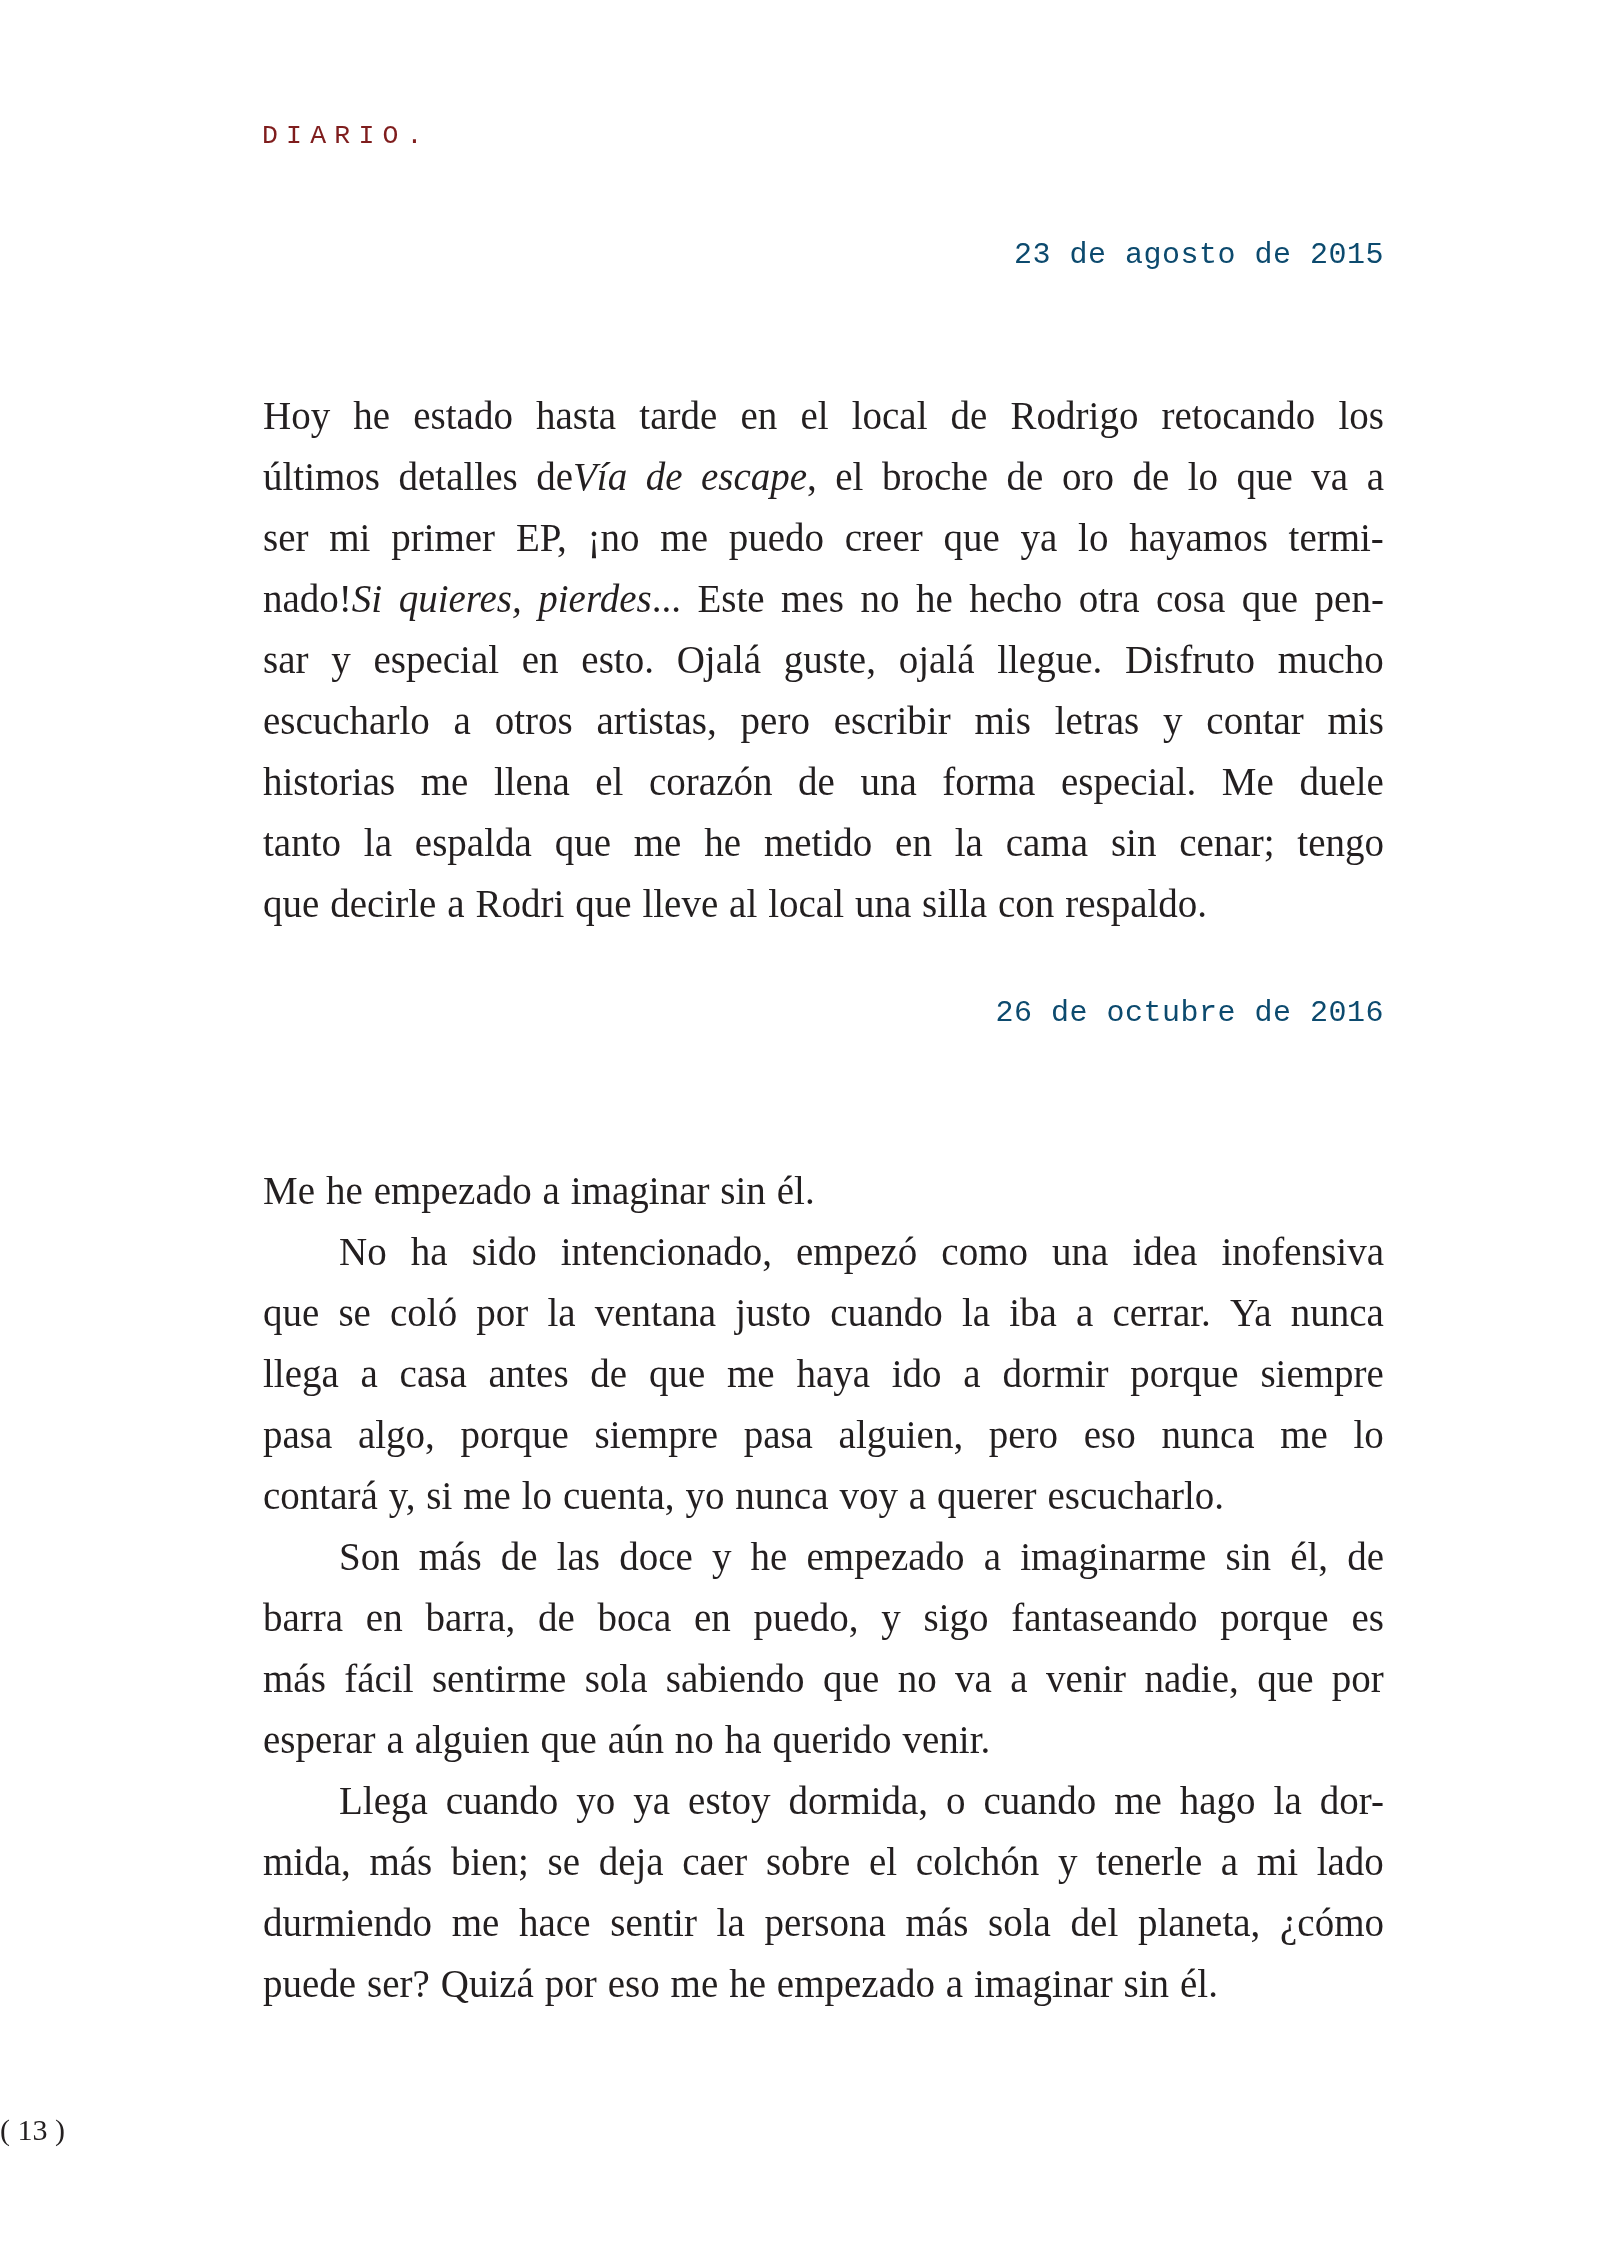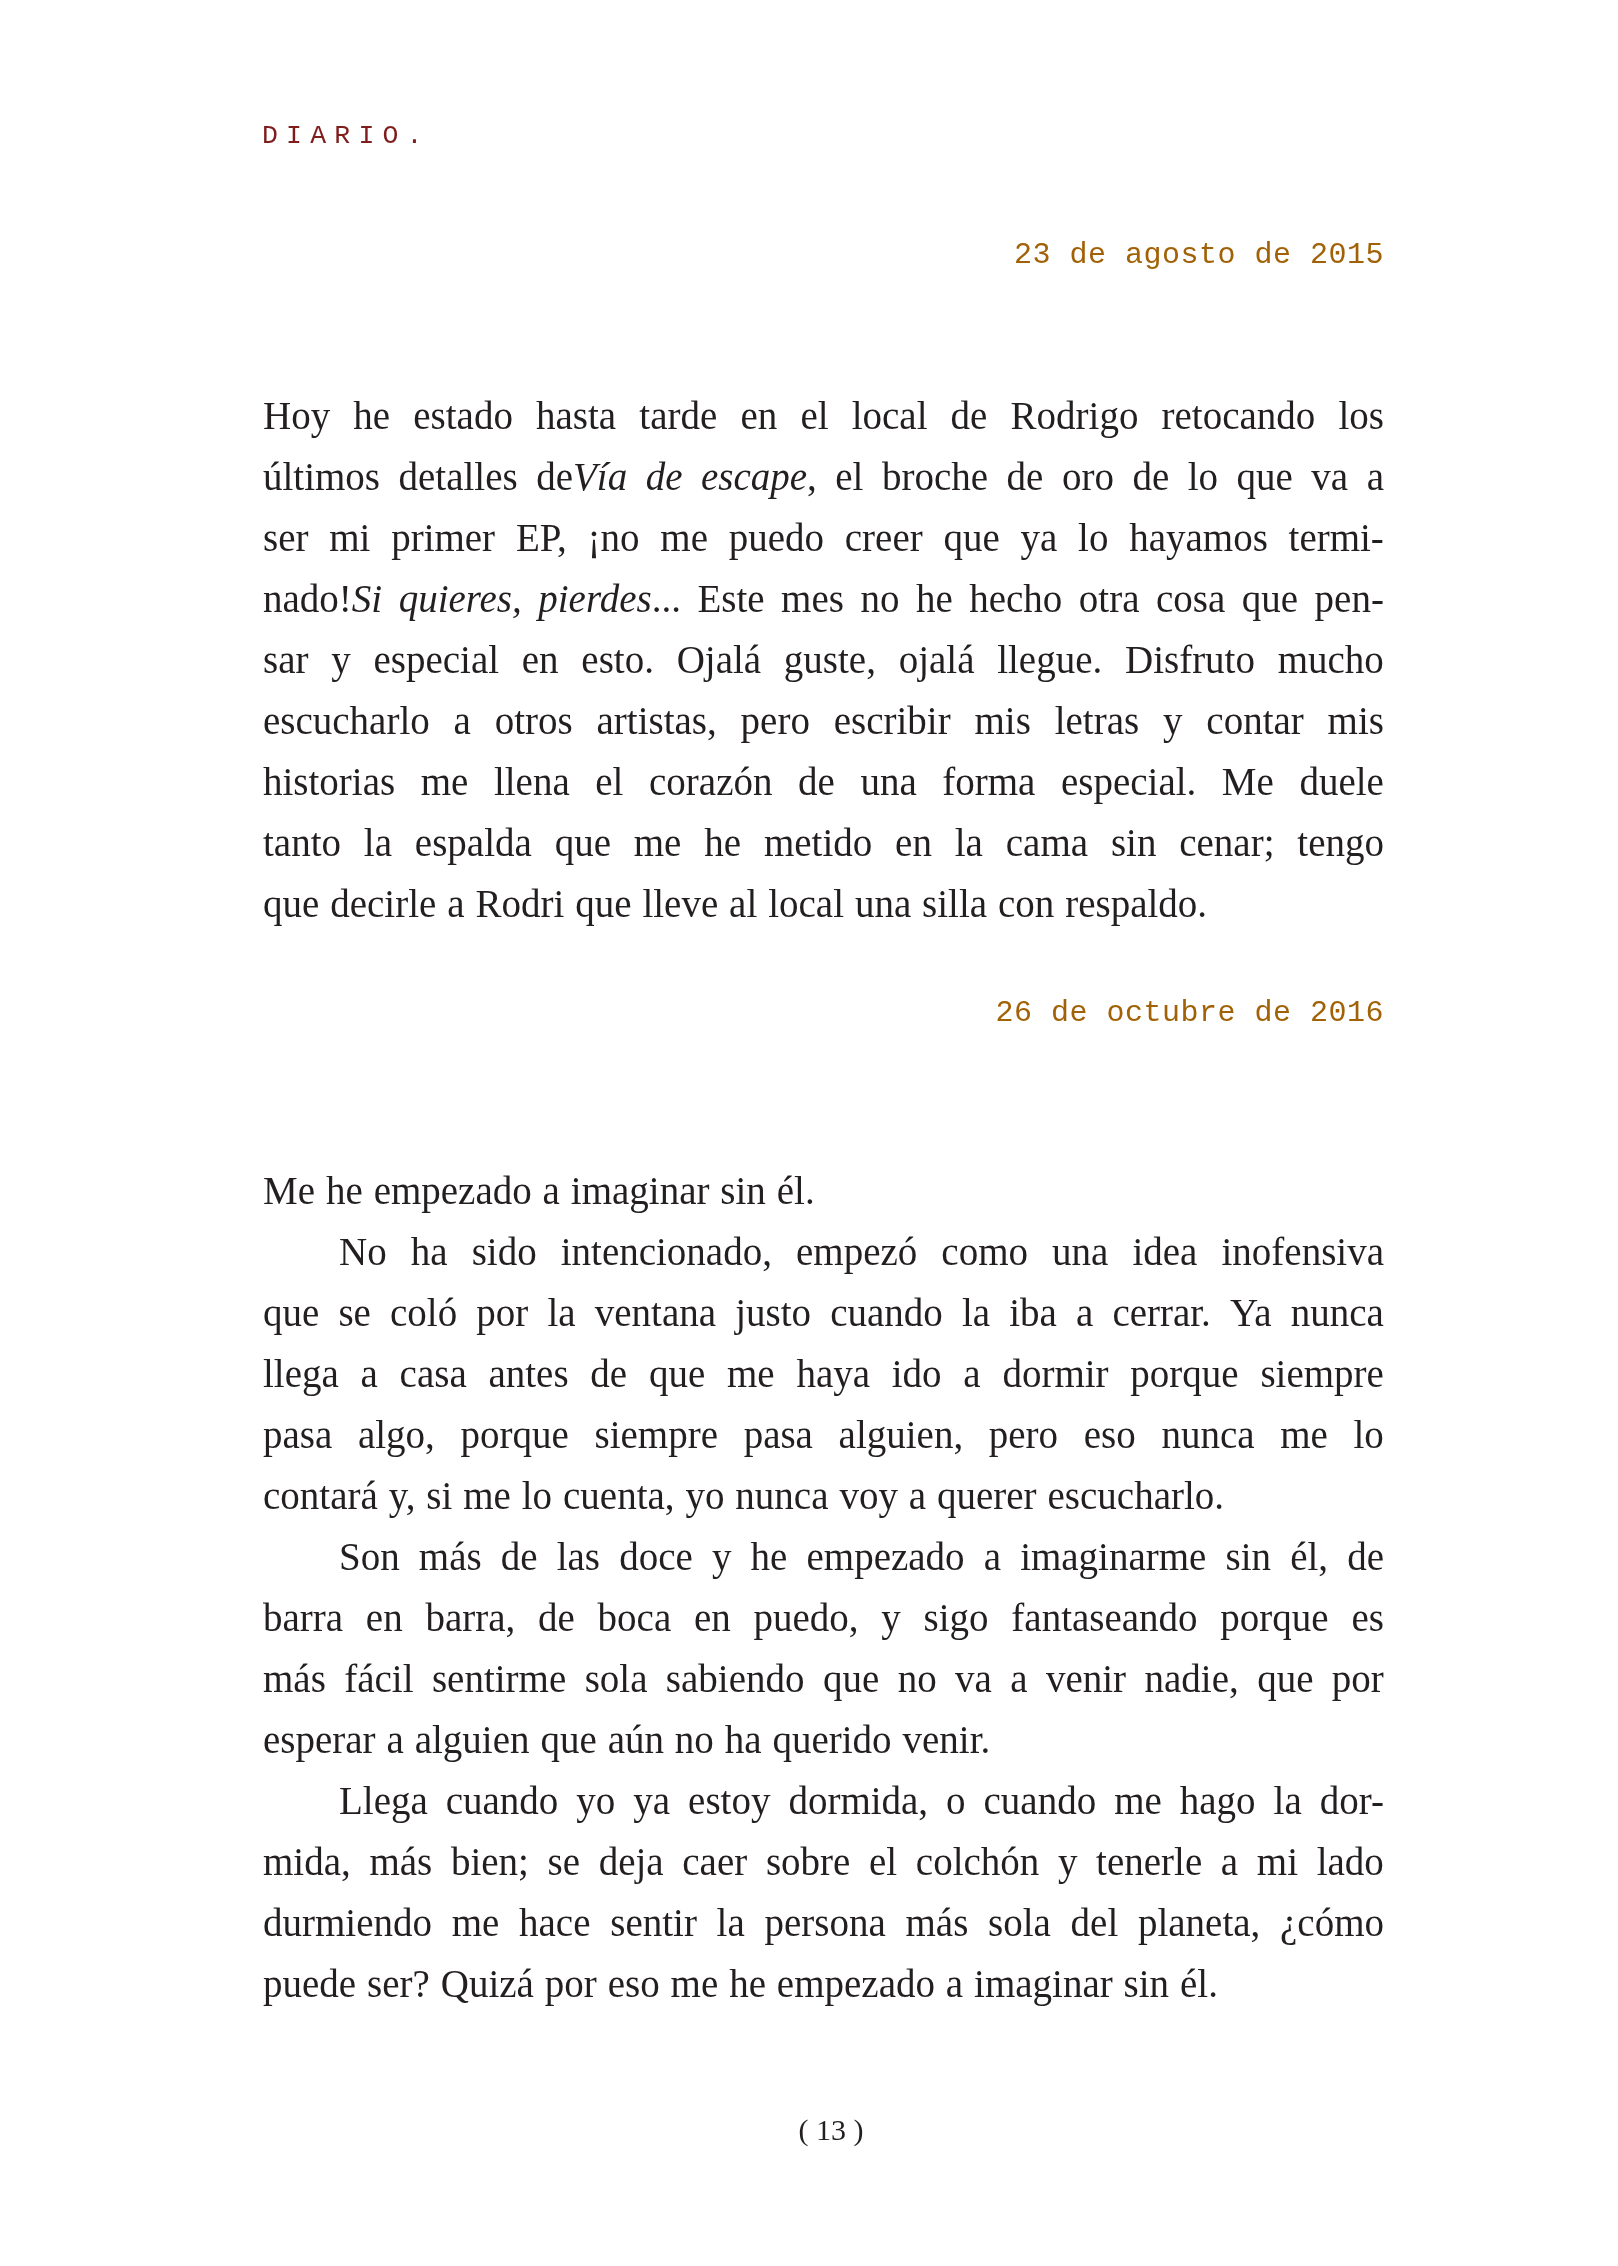--- a/index.html
+++ b/index.html
@@ -5,39 +5,39 @@
   html, body { margin: 0; padding: 0; background: #ffffff; }
   body { width: 1618px; height: 2266px; position: relative; overflow: hidden; color: #231f20; }
   .header {
     position: absolute; left: 262px; top: 121px;
     font-family: "Liberation Mono", "DejaVu Sans Mono", monospace;
     font-size: 26.5px; letter-spacing: 8.2px; color: #7f1d1d;
   }
   .date {
     position: absolute; right: 234px;
     font-family: "Liberation Mono", "DejaVu Sans Mono", monospace;
-    font-size: 30px; color: #a16207; letter-spacing: 0.5px;
+    font-size: 30px; color: #0c4a6e; letter-spacing: 0.5px;
   }
   .entry {
     position: absolute; left: 263px; width: 1121px;
     font-family: "Liberation Serif", "DejaVu Serif", serif;
     font-size: 39px; color: #231f20;
   }
   .line {
     height: 61px; line-height: 61px; white-space: nowrap;
     display: flex; justify-content: space-between;
   }
   .line.last { justify-content: flex-start; }
   .line.indent { padding-left: 76px; }
   .line span.w { display: inline-block; }
   .line.last span.w { margin-right: 0.28em; }
   .line em { }
   .page-num {
-    position: absolute; left: 0; right: 0; top: 2113px; text-align: center;
-    font-family: "Liberation Serif", "DejaVu Serif", serif; font-size: 30px; color: #231f20; margin-left: 44px;
+    position: absolute; left: 0; right: 0; top: 2113px; 
+    font-family: "Liberation Serif", "DejaVu Serif", serif; font-size: 30px; color: #231f20;
   }
 </style>
 </head>
 <body>
 
 <div>
   <div class="header">DIARIO.</div>
 
   <div class="date" style="top:238px;">23 de agosto de 2015</div>
   <div class="entry" style="top:385px;">

